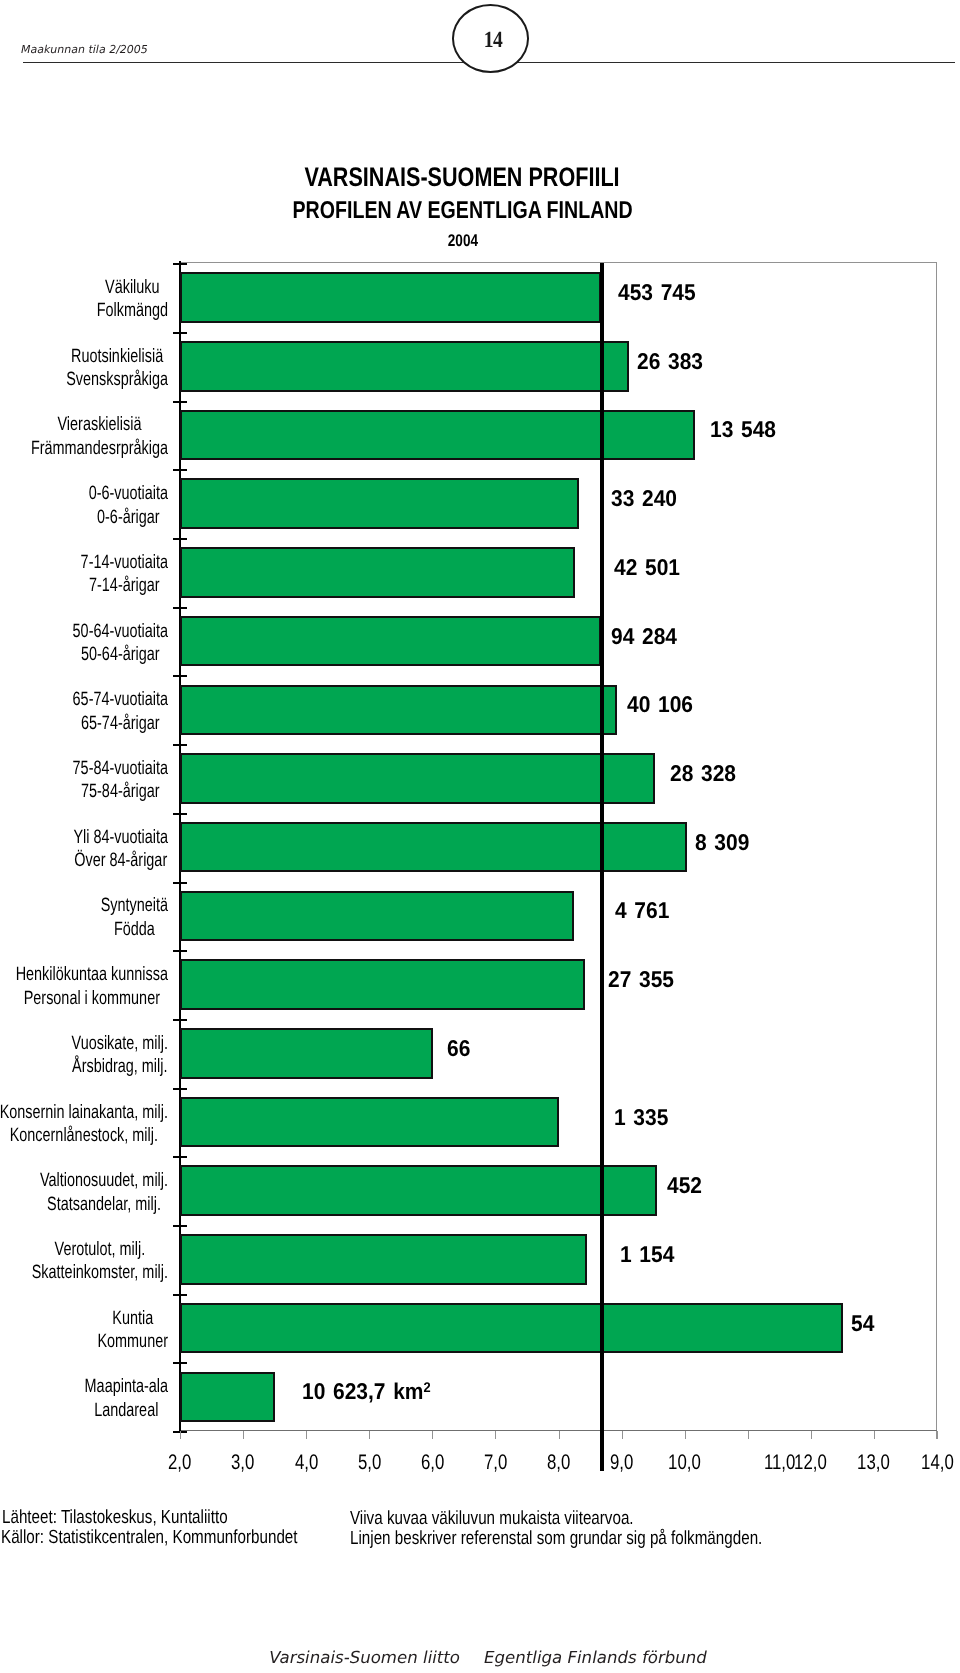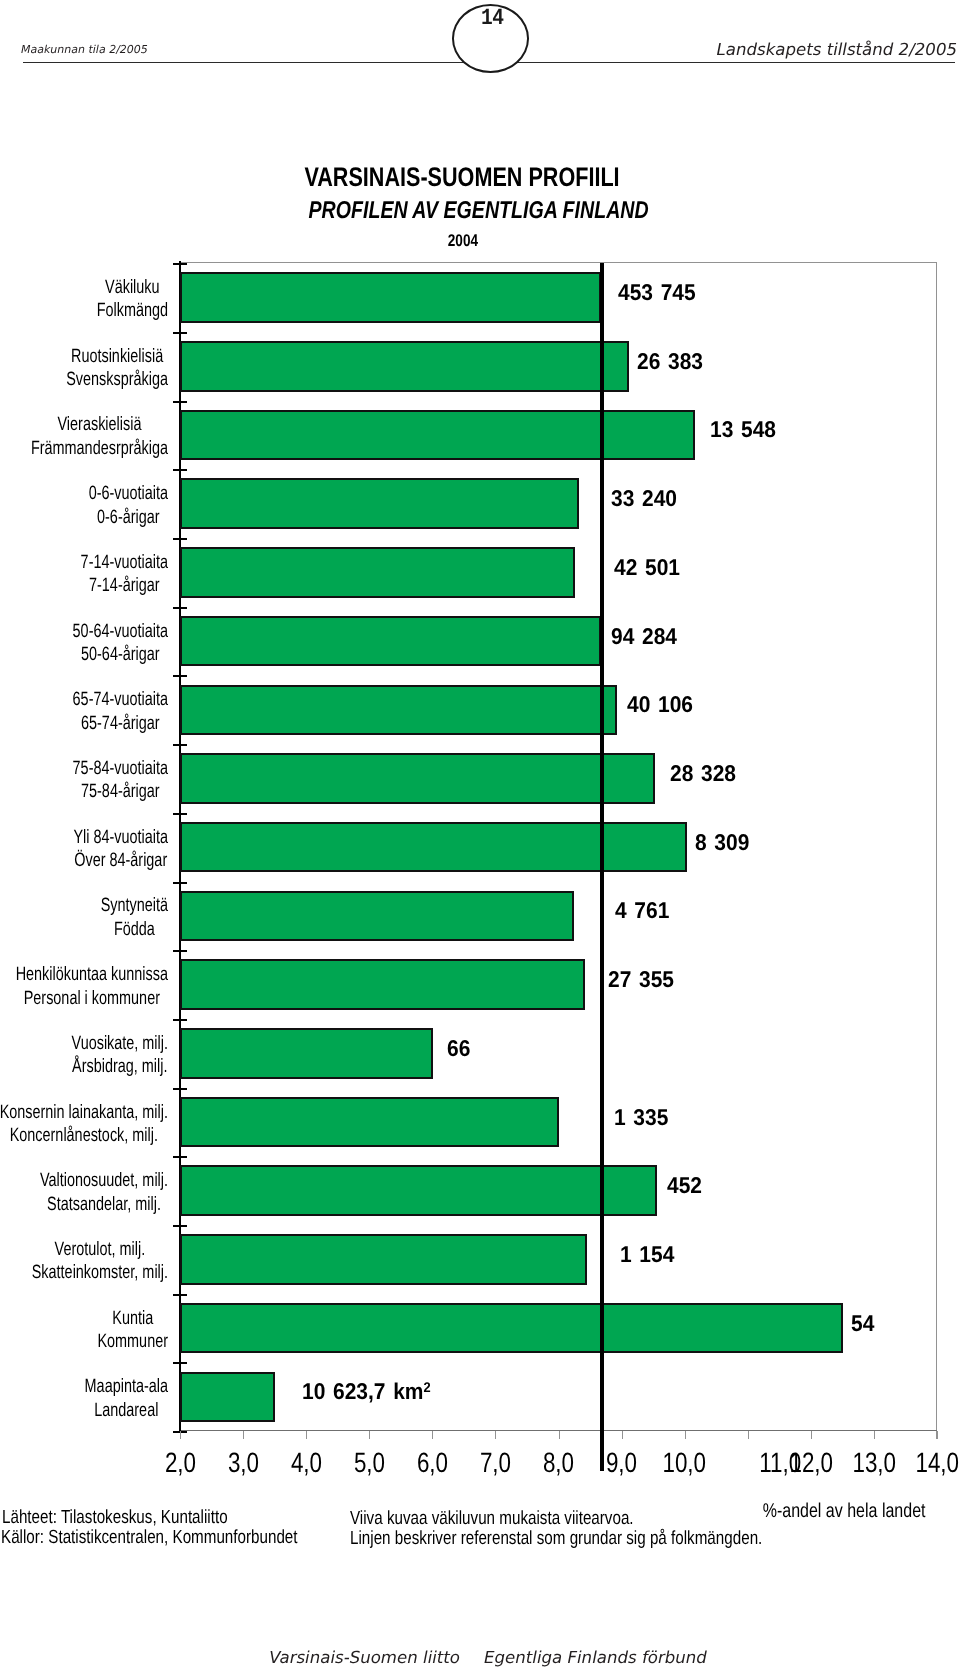--- a/index.html
+++ b/index.html
@@ -13,42 +13,42 @@
   #hdr-rule{position:absolute;left:23px;top:61.5px;width:932px;height:0;
             border-top:1.6px solid #2b2b2b;}
   #hdr-left{position:absolute;left:21px;top:39px;font-family:"DejaVu Sans",sans-serif;
             font-style:italic;font-size:11px;line-height:21px;white-space:nowrap;color:#231f20;}
   #hdr-right{position:absolute;left:5px;top:39px;width:952px;text-align:right;
              font-family:"DejaVu Sans",sans-serif;
              font-style:italic;font-size:16.6px;line-height:21px;white-space:nowrap;color:#231f20;}
   #pgcircle{position:absolute;left:451.5px;top:3.5px;width:77.5px;height:69px;border-radius:50%;
             border:2.6px solid #1a1a1a;background:#fff;box-sizing:border-box;}
   #pgnum{position:absolute;left:454px;top:5px;width:77.5px;height:69px;
-         display:flex;justify-content:center;
-         font-family:Liberation Mono, monospace;font-weight:bold;font-size:23px;color:#1a1a1a;}
+         display:flex;align-items:center;justify-content:center;
+         font-family:Liberation Serif, serif;font-weight:bold;font-size:23px;color:#1a1a1a;}
   #pgnum>span{display:inline-block;transform:scaleX(0.85);letter-spacing:-0.5px;}
 
   
   #t-fi{position:absolute;left:0;top:162px;width:925px;text-align:center;
         font-weight:bold;font-size:27px;line-height:30px;}
-  #t-sv{position:absolute;left:16px;top:196px;width:925px;text-align:center;
-        font-weight:bold;font-style:italic;font-size:24.5px;line-height:30px;}
+  #t-sv{position:absolute;left:0;top:196px;width:925px;text-align:center;
+        font-weight:bold;font-size:24.5px;line-height:30px;}
   #t-yr{position:absolute;left:0;top:226px;width:925px;text-align:center;
         font-weight:bold;font-size:17px;line-height:30px;}
   #t-fi>span,#t-sv>span,#t-yr>span{display:inline-block;transform:scaleX(0.80);}
 
   
   #frame-top{position:absolute;left:180px;top:262px;width:757px;height:0;border-top:1.2px solid #929292;}
   #frame-right{position:absolute;left:936.4px;top:262px;width:0;height:1177px;border-left:1.3px solid #929292;}
   #xaxis{position:absolute;left:180px;top:1430px;width:757px;height:0;border-top:1.4px solid #6f6f6f;}
   #yaxis{position:absolute;left:178.8px;top:261px;width:0;height:1172px;border-left:2.2px solid #000;}
 
   .ytick{position:absolute;left:173px;width:14px;height:0;border-top:2.2px solid #000;}
   .xtick{position:absolute;top:1431px;width:0;height:8px;border-left:1.3px solid #929292;}
-  .xtlab{position:absolute;top:1449.5px;font-size:28px;line-height:26px;text-align:center;
+  .xtlab{position:absolute;top:1449.5px;font-size:21px;line-height:26px;text-align:center;
          width:90px;margin-left:-45px;white-space:nowrap;}
   .xtlab>span{display:inline-block;transform:scaleX(0.80);}
 
   .bar{position:absolute;background:#00A651;border:2px solid #111;box-sizing:border-box;}
   .blab{position:absolute;font-weight:bold;font-size:22.8px;line-height:26px;white-space:nowrap;
         word-spacing:2px;transform:scaleX(0.92);transform-origin:left center;}
   .blab sup{font-size:14px;vertical-align:baseline;position:relative;top:-7px;line-height:0;}
 
   .cat{position:absolute;left:-332px;width:500px;text-align:right;
        font-size:19.3px;line-height:23.4px;white-space:nowrap;
@@ -73,21 +73,20 @@
   #foot span{display:inline-block;}
   #foot-gap{width:24px;}
 </style>
 </head>
 <body>
 
 <div class="pg">
 
   <div id="hdr-rule"></div>
   <div id="hdr-left">Maakunnan tila 2/2005</div>
-  <div id="hdr-right">Landskapets tillstånd 2/2005</div>
   <div id="pgcircle"></div>
   <div id="pgnum">
       <span>14</span>
     </div>
 
   <div id="t-fi"><span>VARSINAIS-SUOMEN PROFIILI</span></div>
   <div id="t-sv"><span>PROFILEN AV EGENTLIGA FINLAND</span></div>
   <div id="t-yr"><span>2004</span></div>
 
   <div id="frame-top"></div>
@@ -186,20 +185,19 @@
       <div class="cat" style="top: 1237.94px;"><div class="catbox"><div><span>Verotulot, milj.</span></div><div><span>Skatteinkomster, milj.</span></div></div></div>
       <div class="bar" style="left: 180px; top: 1302.89px; width: 663.006px; height: 50.5px; background: rgb(0, 166, 81); border-color: rgb(17, 17, 17);"></div>
       <div class="blab" style="left: 851.207px; top: 1309.64px;">54</div>
       <div class="cat" style="top: 1306.64px;"><div class="catbox"><div><span>Kuntia</span></div><div><span>Kommuner</span></div></div></div>
       <div class="bar" style="left: 180px; top: 1371.6px; width: 94.625px; height: 50.5px; background: rgb(0, 166, 81); border-color: rgb(17, 17, 17);"></div>
       <div class="blab" style="left: 302.382px; top: 1378.35px;">10 623,7 km<sup>2</sup></div>
       <div class="cat" style="top: 1375.35px;"><div class="catbox"><div><span>Maapinta-ala</span></div><div><span>Landareal</span></div></div></div>
     </div>
   <div id="refline" style="left: 599.827px;"></div>
 
-  <div id="cap-sv"><span>%-andel av hela landet</span></div>
   <div id="src-fi">Lähteet: Tilastokeskus, Kuntaliitto</div>
   <div id="src-sv">Källor: Statistikcentralen, Kommunforbundet</div>
   <div id="note-fi">Viiva kuvaa väkiluvun mukaista viitearvoa.</div>
   <div id="note-sv">Linjen beskriver referenstal som grundar sig på folkmängden.</div>
 
   <div id="foot"><span>Varsinais-Suomen liitto</span><span id="foot-gap"></span><span>Egentliga Finlands förbund</span></div>
 </div>
 
 </body></html>

